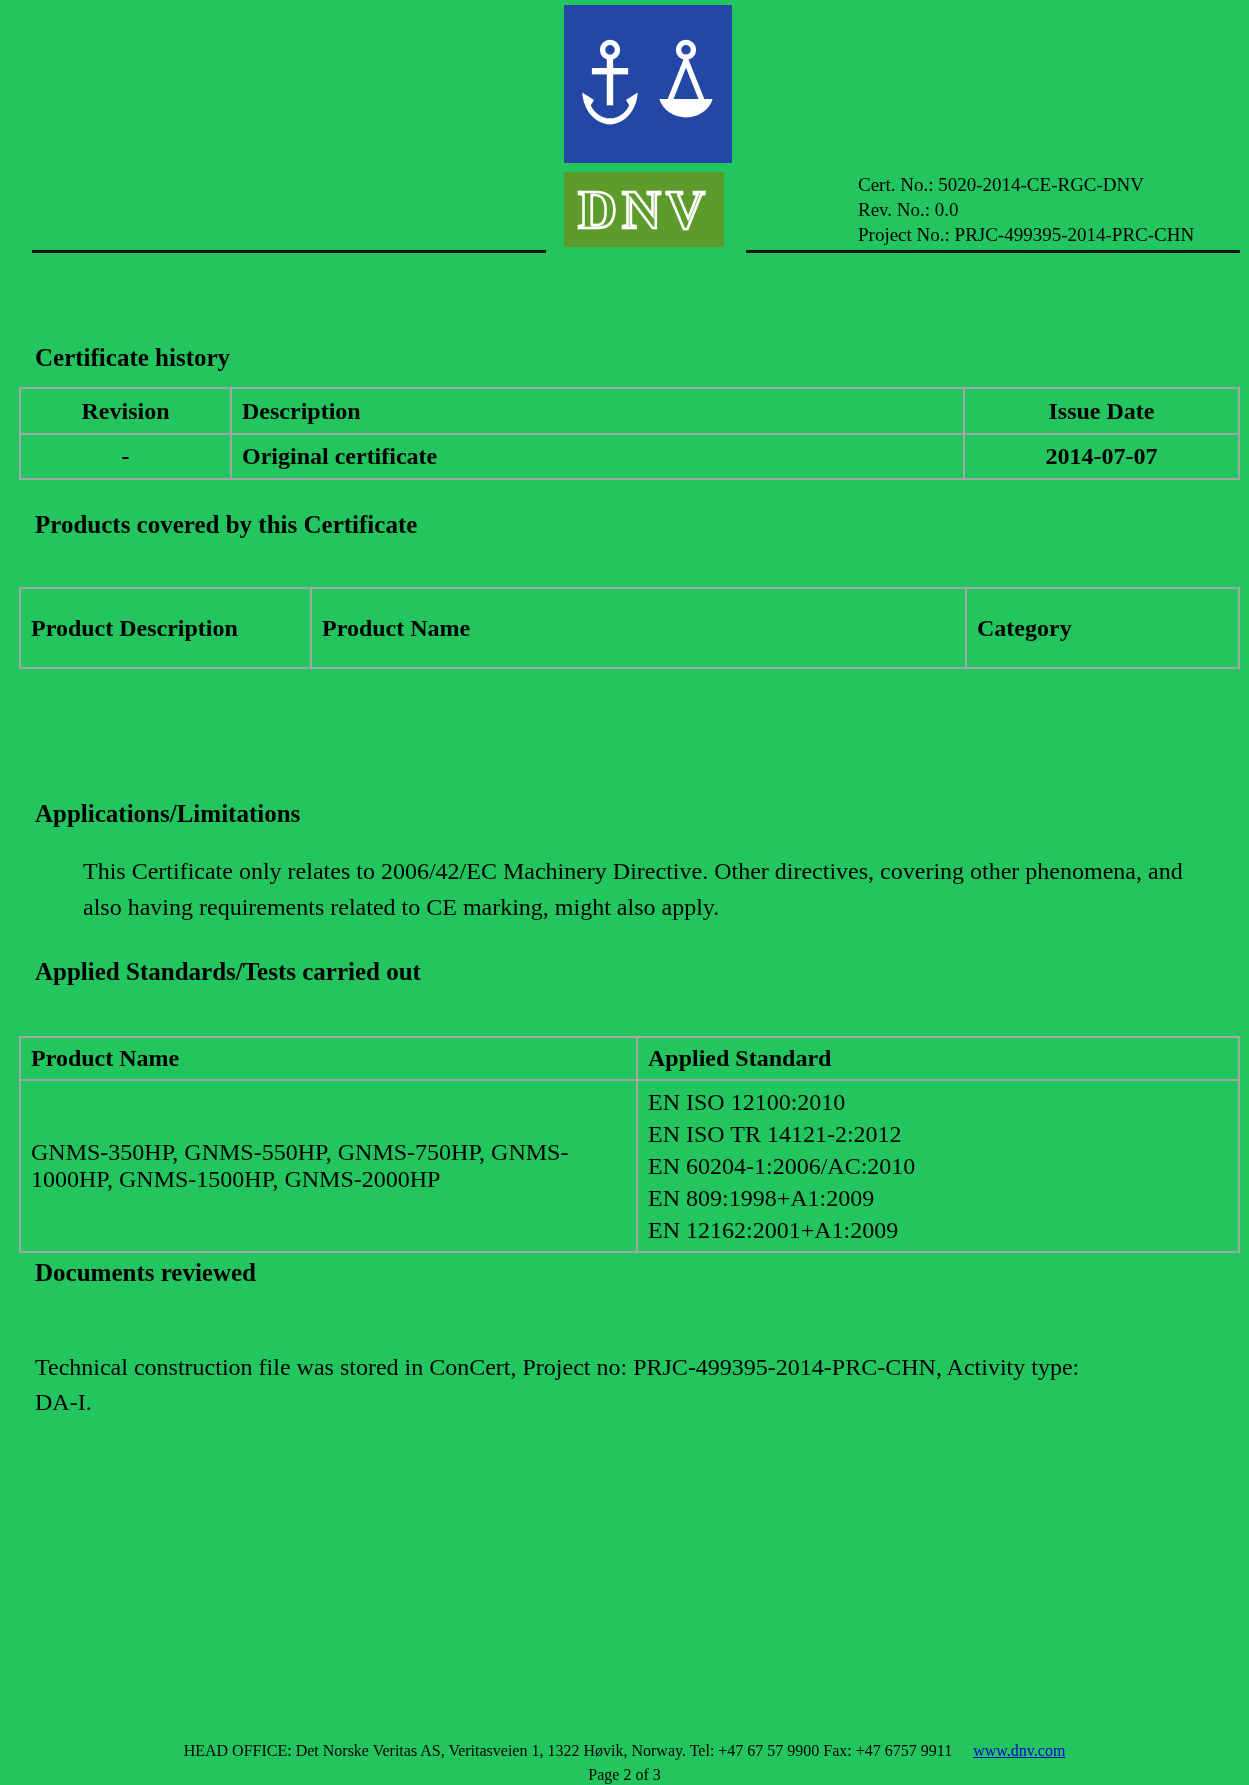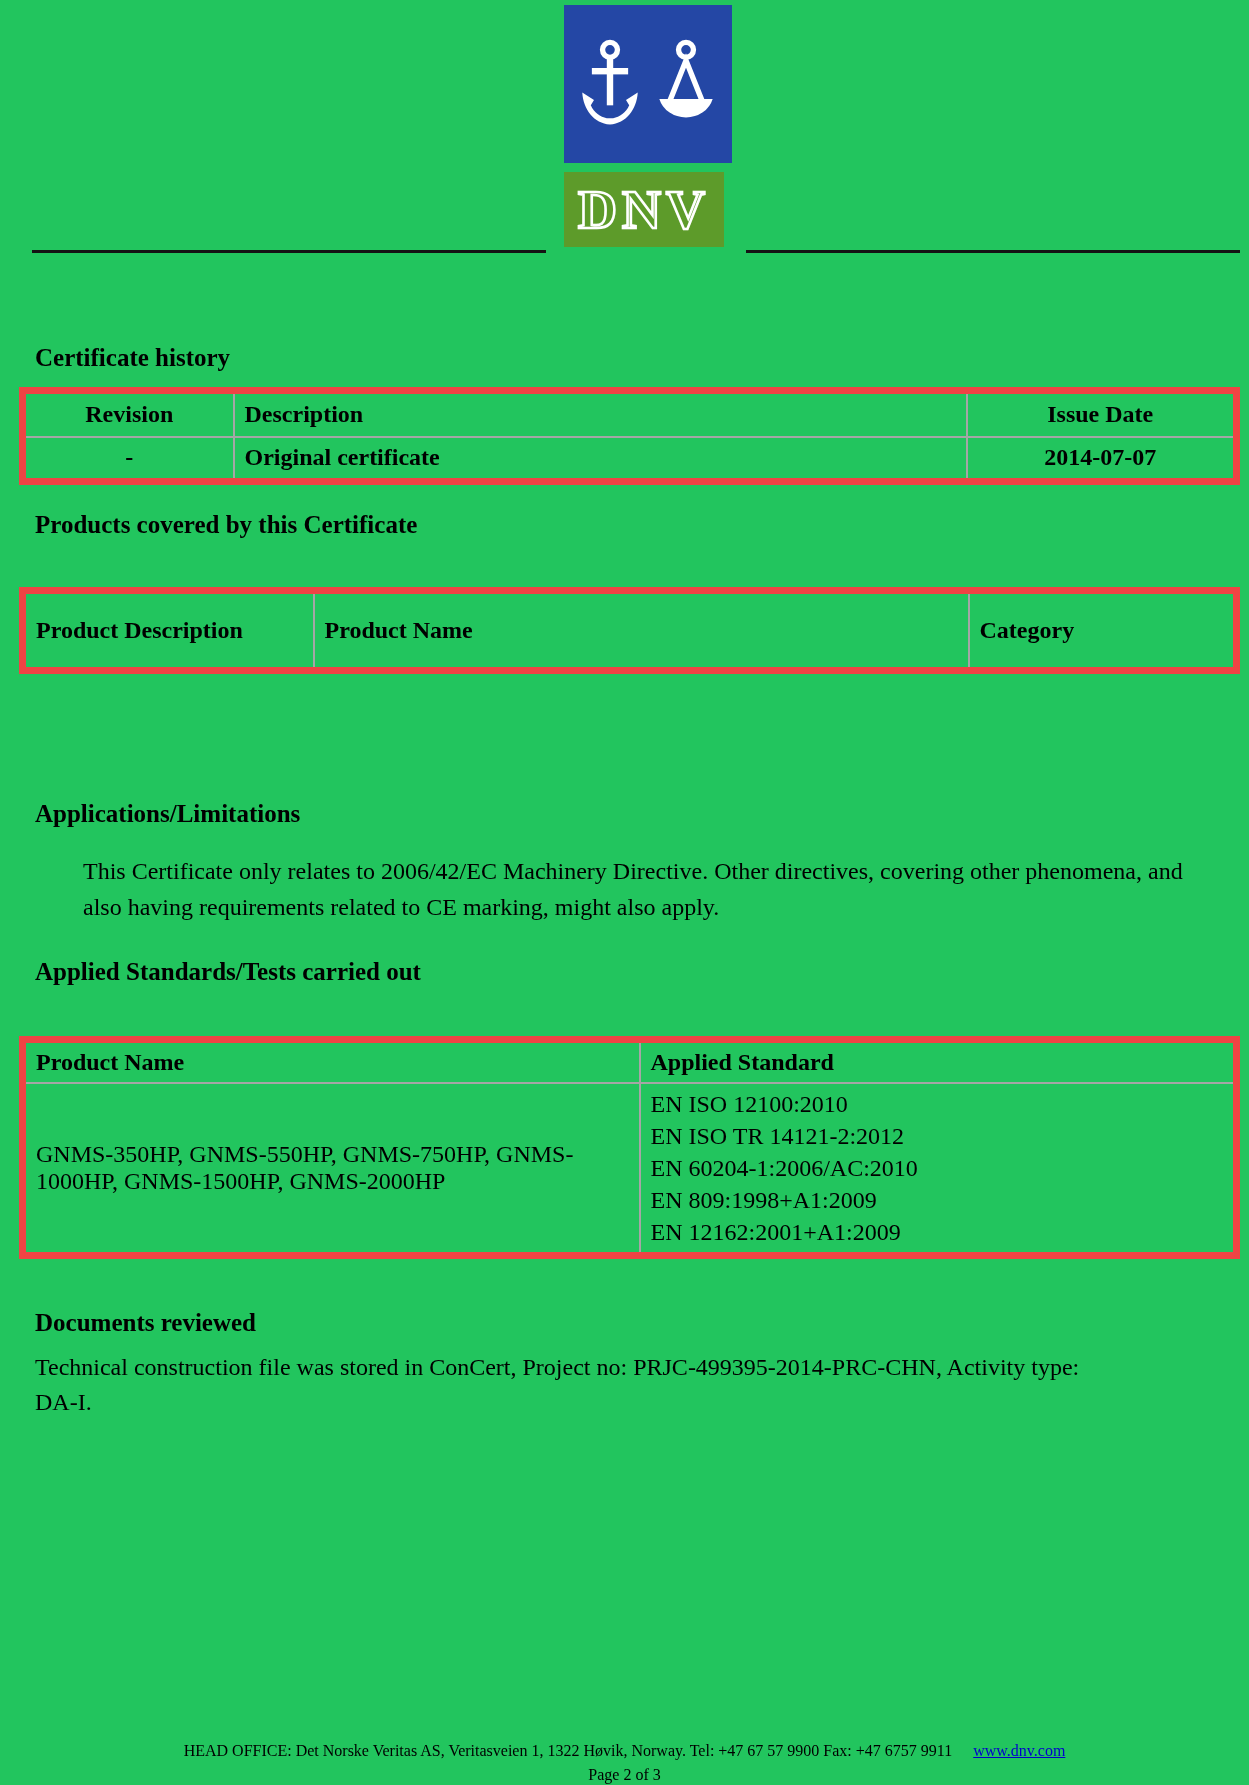--- a/index.html
+++ b/index.html
@@ -32,31 +32,31 @@
   .rule { position:absolute; top:250px; height:3px; background:#141414; }
   .rule-left  { left:32px;  width:514px; }
   .rule-right { left:746px; width:494px; }
 
   
   .h { position:absolute; font-size:25px; font-weight:bold; white-space:nowrap; }
   .h-hist  { left:35px; top:344px; }
   .h-prod  { left:35px; top:511px; }
   .h-appl  { left:35px; top:800px; }
   .h-std   { left:35px; top:958px; }
-  .h-docs  { left:35px; top:1309px; }
+  .h-docs  { left:35px; top:1259px; }
 
   .para { position:absolute; font-size:24px; }
   .para-appl { left:83px; top:853px; width:1100px; line-height:36px; }
   .para-docs { left:35px;  top:1350px; width:1045px; line-height:35px; }
 
   
   table.t {
     position:absolute; left:19px; width:1221px;
     border-collapse:collapse; table-layout:fixed;
-    border:7px solid #ef4444;
+    border:1px solid #ef4444;
     font-size:24px;
   }
   table.t th, table.t td {
     border:2px solid #a6a6a6;
     padding:4px 10px;
     vertical-align:middle;
     overflow:hidden;
   }
   table.t th { font-weight:bold; }
   .tc { text-align:center; }
@@ -106,20 +106,25 @@
       </svg>
     </span>
   </div>
 
   <div class="logo-green">
     <svg width="160" height="75" viewBox="0 0 160 75">
       <text x="80" y="56" text-anchor="middle" font-family="Liberation Serif, DejaVu Serif, serif" font-size="54" font-weight="bold" letter-spacing="5" fill="none" stroke="#ffffff" stroke-width="2.6">DNV</text>
     </svg>
   </div>
 
+  <div class="cert-info">
+    <div>Cert. No.: 5020-2014-CE-RGC-DNV</div>
+    <div>Rev. No.: 0.0</div>
+    <div>Project No.: PRJC-499395-2014-PRC-CHN</div>
+  </div>
 
   <div class="rule rule-left"></div>
   <div class="rule rule-right"></div>
 
   <div class="h h-hist">Certificate history</div>
 
   <table class="t t1">
     <colgroup>
         <col style="width:211px">
         <col style="width:733px">

